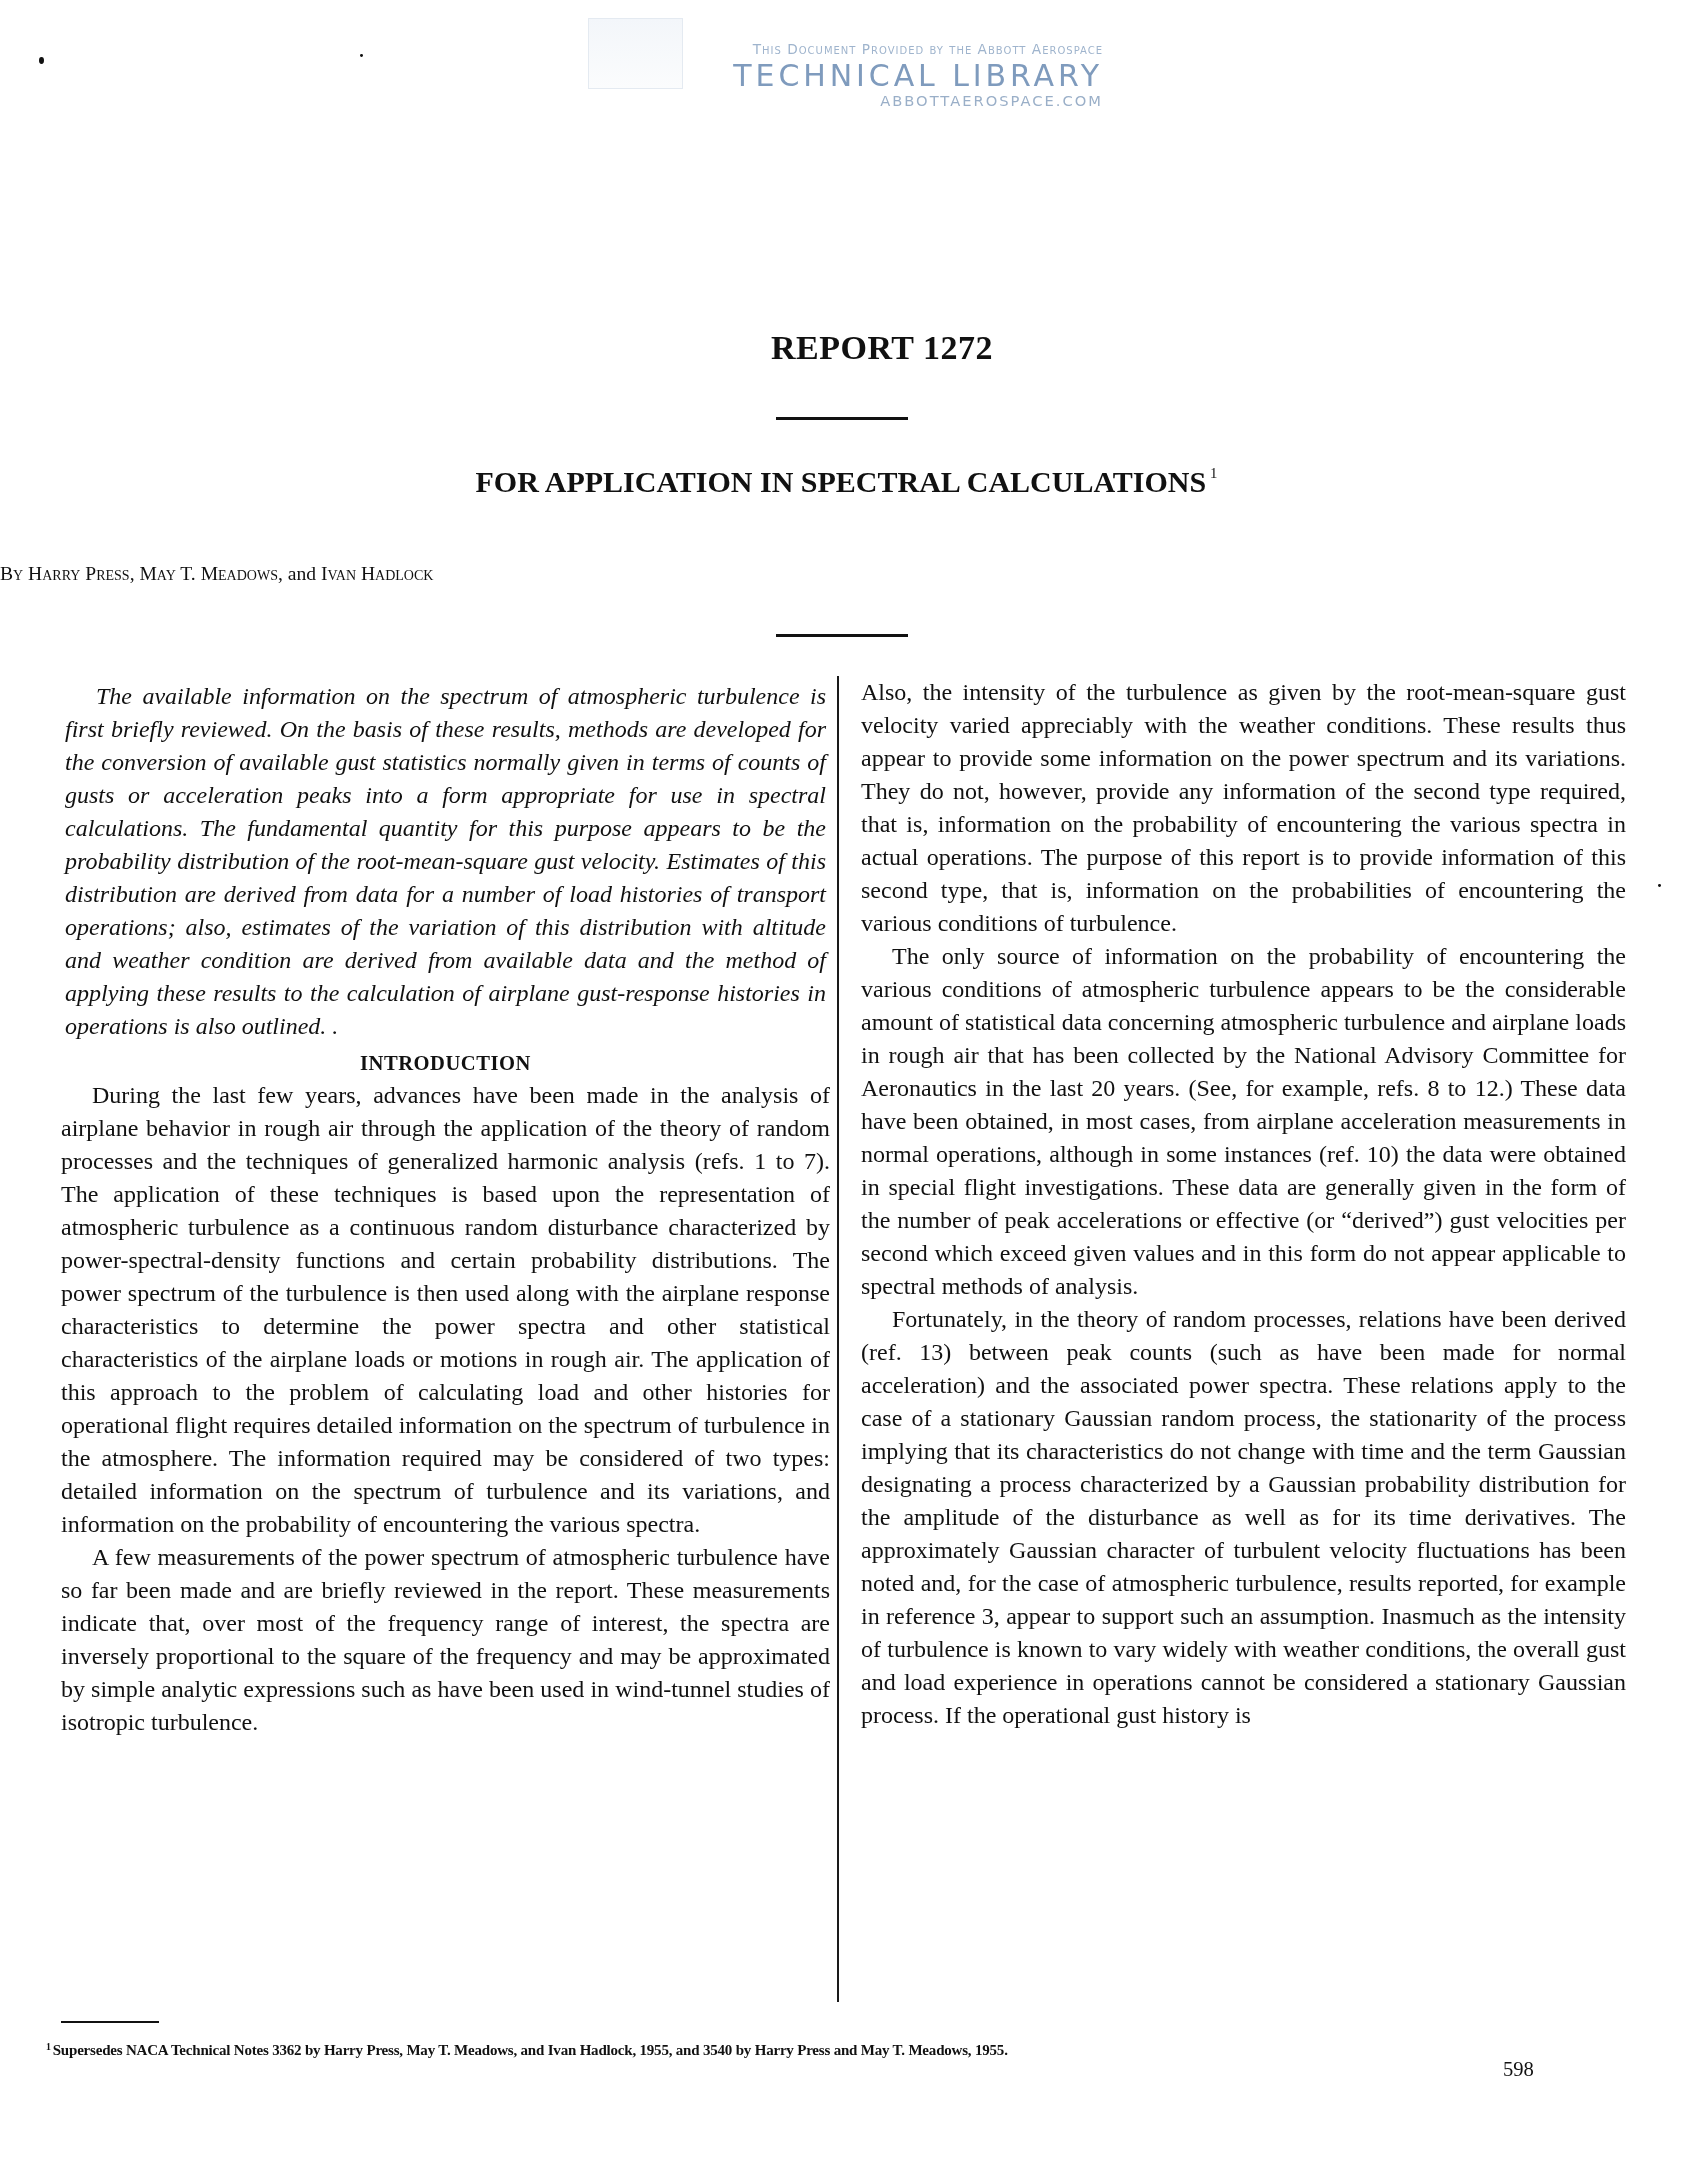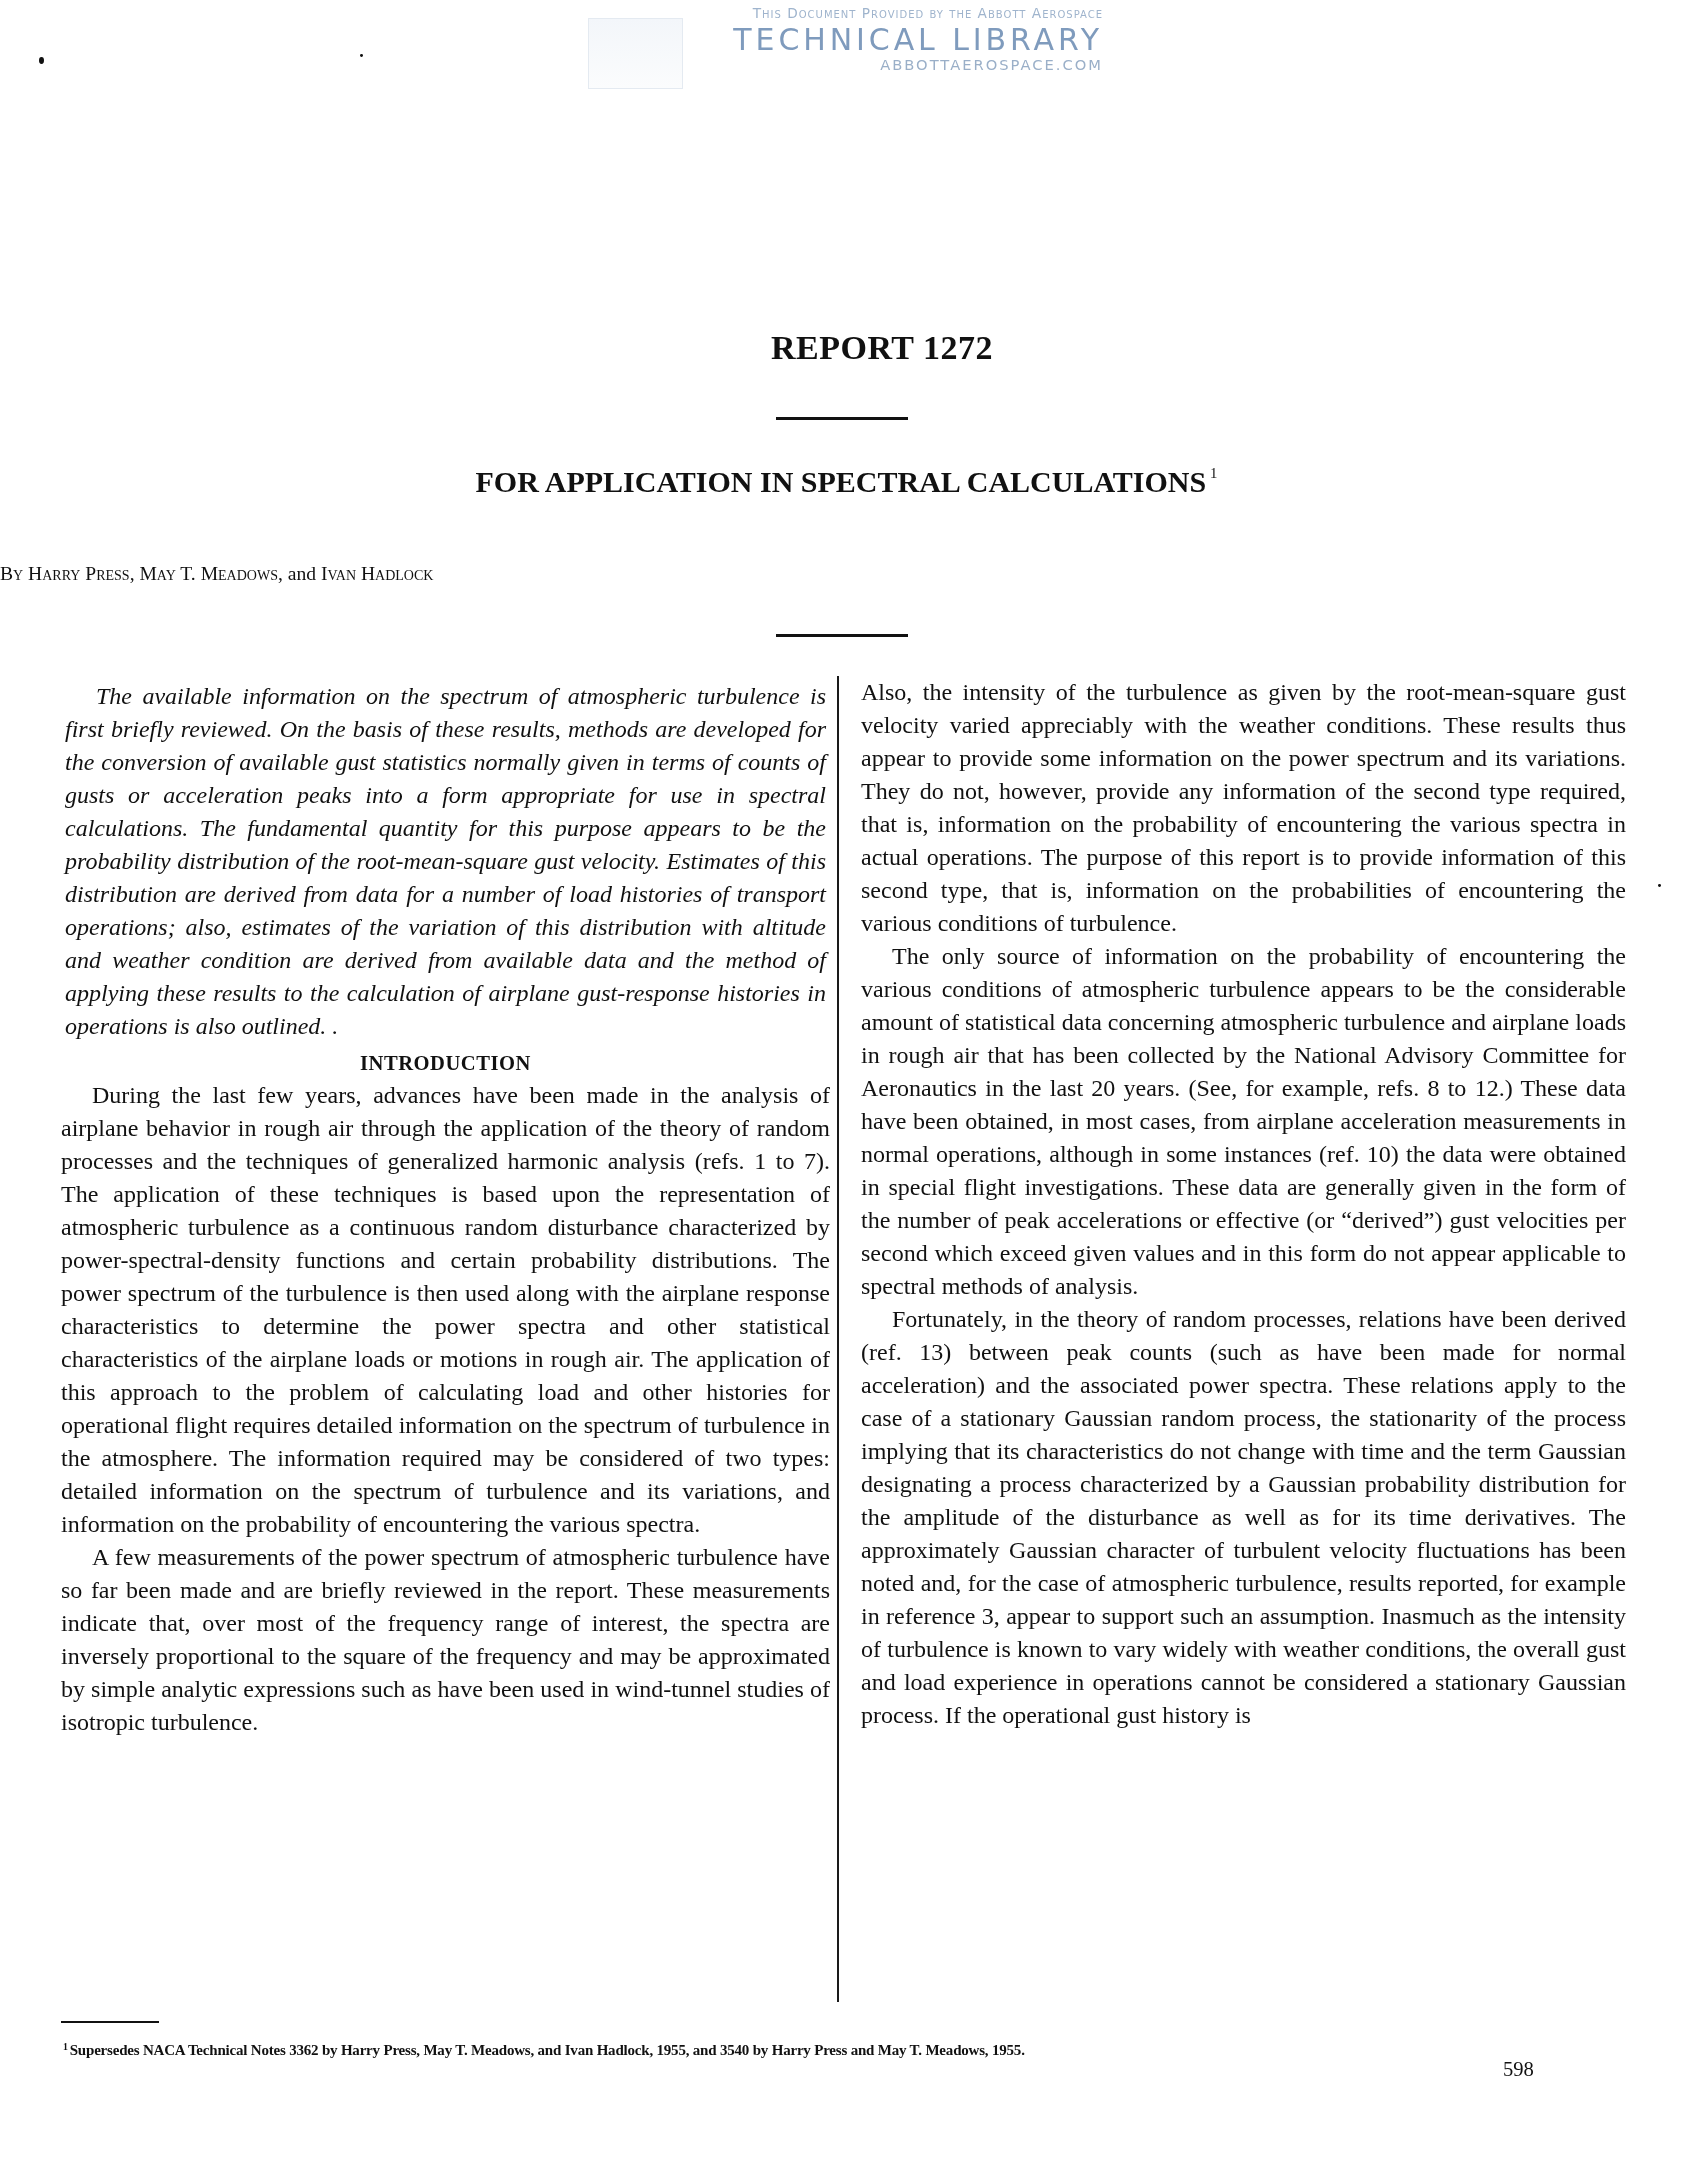--- a/index.html
+++ b/index.html
@@ -23,20 +23,21 @@
       text-align: right;
       color: #8fa7c4;
       font-family: "DejaVu Sans", "Liberation Sans", sans-serif;
       letter-spacing: 1px;
     }
     .watermark .wm-line1 {
       font-size: 13.7px;
       line-height: 15.7px;
       font-variant: small-caps;
       color: #9fb4cd;
+      margin-top: 36px;
     }
     .watermark .wm-line2 {
       font-size: 30px;
       line-height: 35px;
       letter-spacing: 3.9px;
       color: #7f9bbd;
     }
     .watermark .wm-line3 {
       font-size: 14.7px;
       line-height: 16.7px;
@@ -145,21 +146,21 @@
     .footnote-rule {
       position: absolute;
       left: 61px;
       top: 2021px;
       width: 98px;
       height: 2px;
       background: #111;
     }
     .footnote {
       position: absolute;
-      left: 63px;
+      left: 46px;
       top: 2041px;
       width: 1568px;
       font-size: 15px;
       font-weight: bold;
       font-family: "Liberation Serif", "DejaVu Serif", serif;
       letter-spacing: -0.2px;
     }
     .footnote sup {
       font-size: 9.8px;
       vertical-align: 4.9px;

